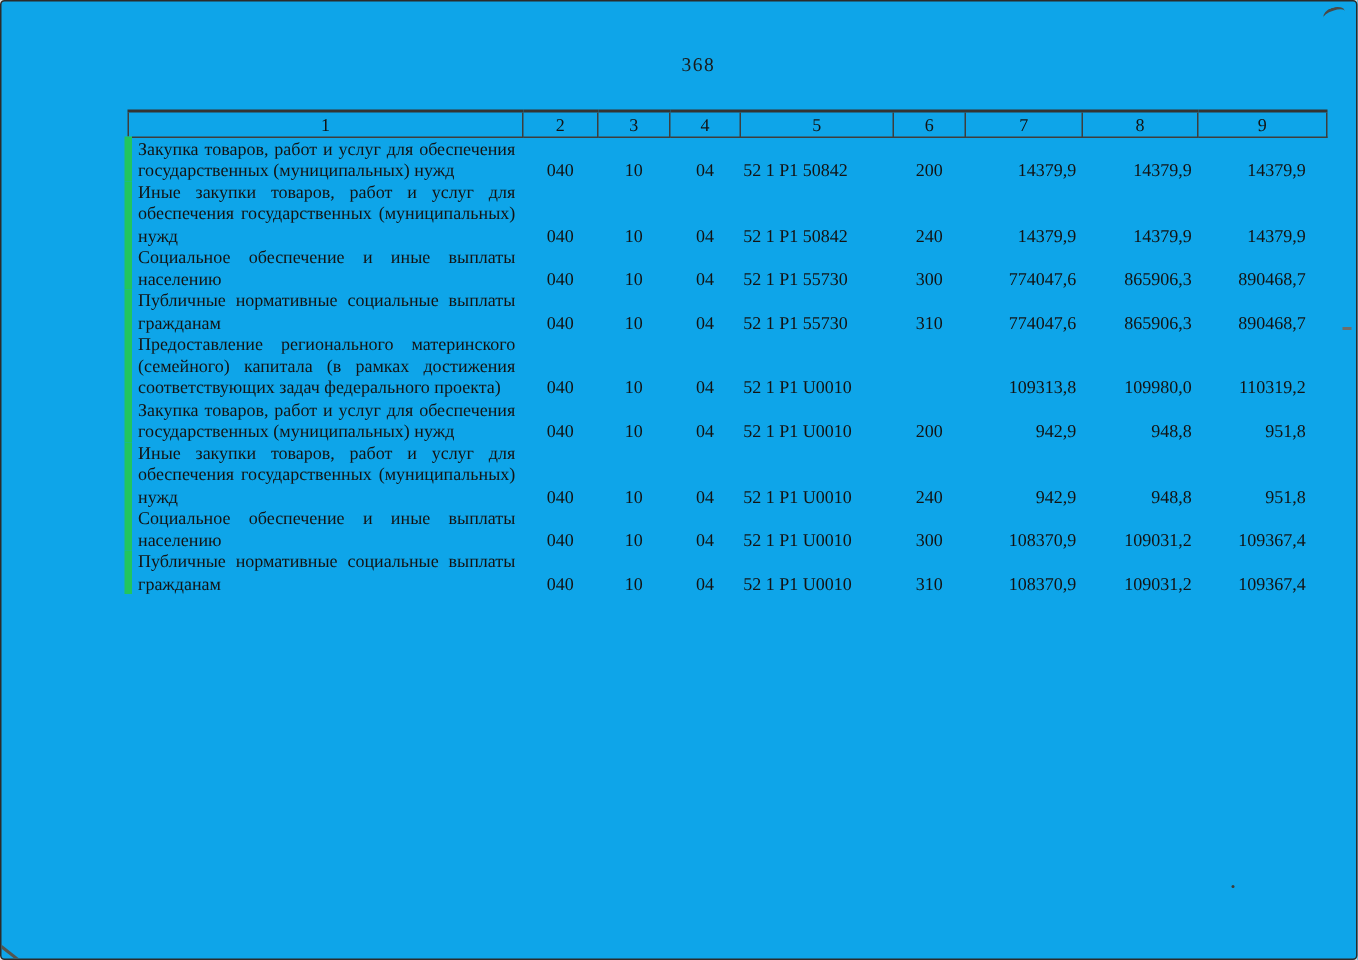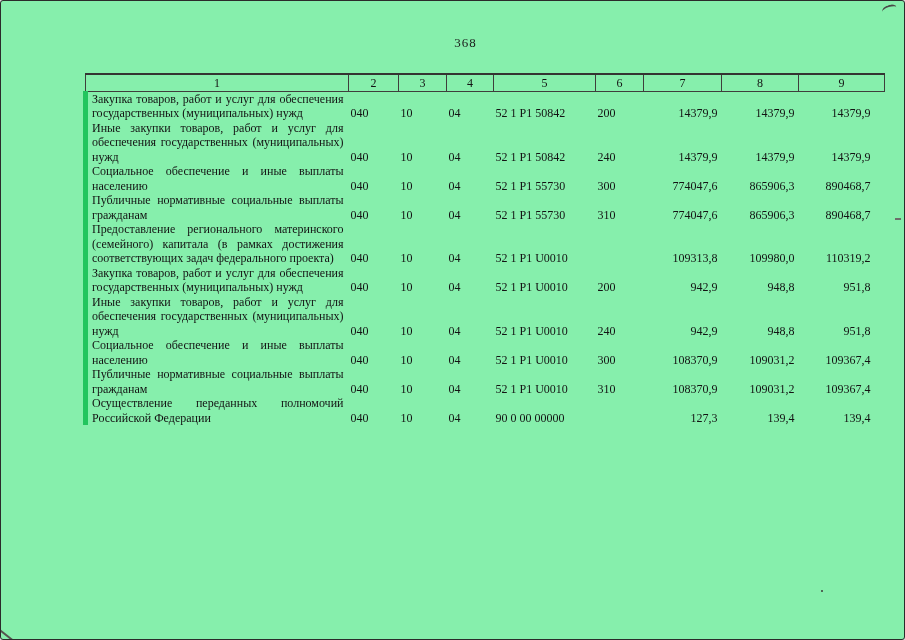--- a/index.html
+++ b/index.html
@@ -2,21 +2,21 @@
 <html lang="ru"><head>
 <meta charset="utf-8">
 <style>
   * { margin:0; padding:0; box-sizing:border-box; }
   html,body { width:905px; height:640px; }
   body { background:#dcdcdc; font-family:"Liberation Serif", serif; }
 
   .page {
     position:absolute; inset:0;
     width:905px; height:640px;
-    background:#86efac;
+    background:#0ea5e9;
     border:1px solid #2b2b2b;
     border-radius:3px;
     overflow:hidden;
     color:#161616;
   }
 
   .page-number {
     position:absolute; top:34px; left:82px; width:765px;
     text-align:center; font-size:13px; letter-spacing:1px;
     color:#1a1a1a;
@@ -39,21 +39,21 @@
     padding:0;
   }
 
   tbody td { vertical-align:bottom; padding:0 2px; }
 
   td.c-text {
     text-align:justify;
     border-left:5px solid #22c55e;
     padding-left:4px; padding-right:5px;
   }
-  td.c-ctr  { text-align:left; }
+  td.c-ctr  { text-align:center; }
   td.c-code { text-align:left; white-space:nowrap; }
   td.c-amt  { text-align:right; padding-right:4px; white-space:nowrap; }
   td.c-amt9 { text-align:right; padding-right:14px; white-space:nowrap; }
 
   
   .artifact { position:absolute; pointer-events:none; }
   .squiggle {
     top:4px; right:7px; width:15px; height:9px;
     border-top:2px solid #4a4a48; border-radius:50%;
     transform:rotate(-18deg);
@@ -196,31 +196,20 @@
           <td class="c-text">Публичные нормативные социальные выпла­ты гражданам</td>
           <td class="c-ctr">040</td>
           <td class="c-ctr">10</td>
           <td class="c-ctr">04</td>
           <td class="c-code">52 1 P1 U0010</td>
           <td class="c-ctr">310</td>
           <td class="c-amt">108370,9</td>
           <td class="c-amt">109031,2</td>
           <td class="c-amt9">109367,4</td>
         </tr>
-        <tr>
-          <td class="c-text">Осуществление переданных полномочий Российской Федерации</td>
-          <td class="c-ctr">040</td>
-          <td class="c-ctr">10</td>
-          <td class="c-ctr">04</td>
-          <td class="c-code">90 0 00 00000</td>
-          <td class="c-ctr"></td>
-          <td class="c-amt">127,3</td>
-          <td class="c-amt">139,4</td>
-          <td class="c-amt9">139,4</td>
-        </tr>
       </tbody>
   </table>
 
   <div class="artifact squiggle"></div>
   <div class="artifact dot"></div>
   <div class="artifact dash"></div>
   <div class="artifact corner"></div>
 
 </div>
 

